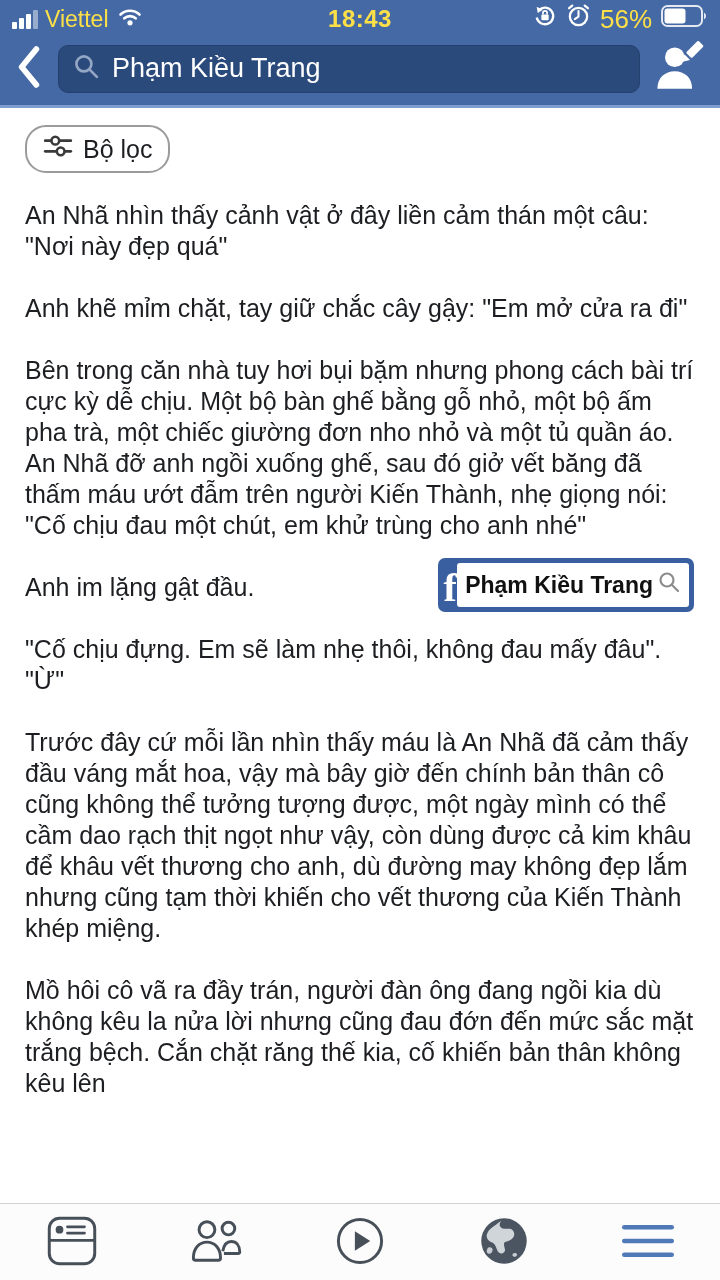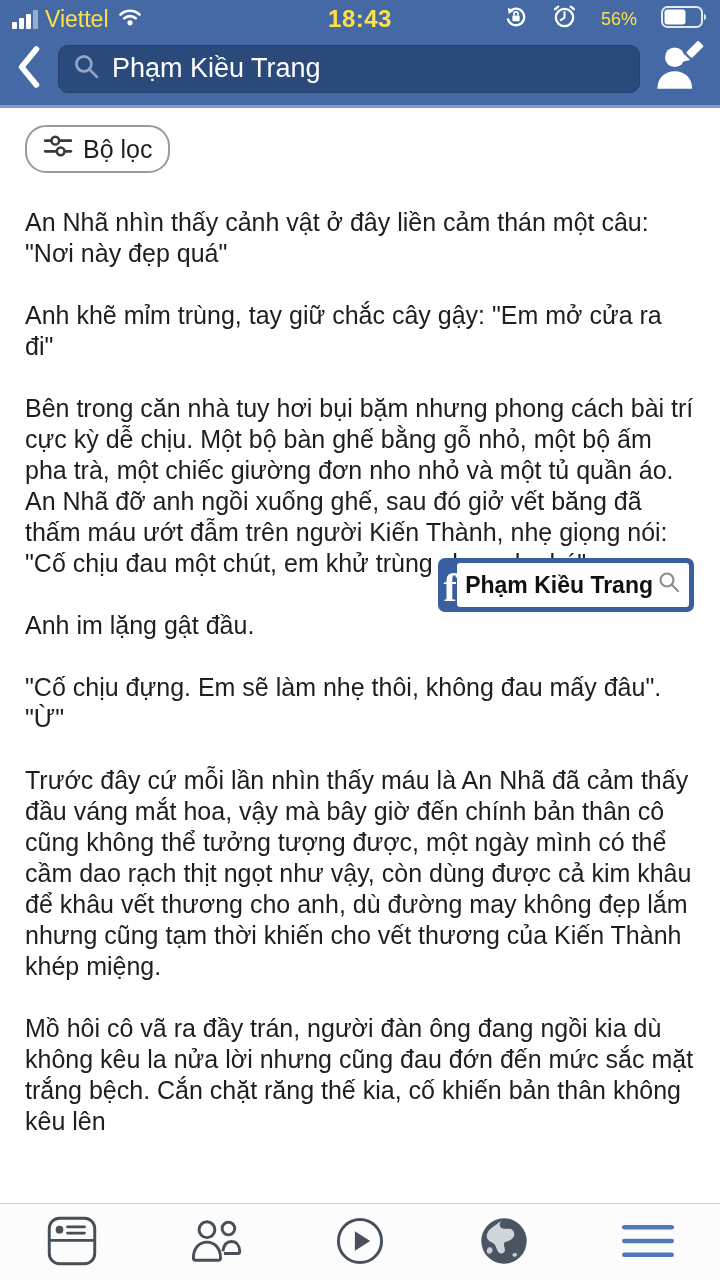--- a/index.html
+++ b/index.html
@@ -10,21 +10,21 @@
     display:flex;flex-direction:column;
   }
   
   .statusbar{
     height:38px;background:#4469a4;color:#fde047;flex:0 0 auto;
     display:flex;align-items:center;padding:0 12px;box-sizing:border-box;
     font-size:23px;
   }
   .sb-left{display:flex;align-items:center;gap:7px;flex:1;}
   .sb-center{flex:0 0 auto;font-weight:bold;font-size:24px;letter-spacing:.5px;}
-  .sb-right{display:flex;align-items:center;gap:24px;flex:1;justify-content:flex-end;font-size:18px;text-align:right;}
+  .sb-right{display:flex;align-items:center;gap:9px;flex:1;justify-content:flex-end;font-size:26px;text-align:right;}
   .sigbars{display:flex;align-items:flex-end;gap:2px;height:20px;}
   .sigbars span{width:5px;background:#fff;border-radius:1px;display:block;}
   .sigbars .b1{height:7px;} .sigbars .b2{height:11px;} .sigbars .b3{height:15px;}
   .sigbars .b4{height:19px;background:rgba(255,255,255,.45);}
   
   .header{
     height:70px;background:#4469a4;flex:0 0 auto;display:flex;align-items:center;
     padding:0 14px 6px 10px;box-sizing:border-box;gap:10px;
     border-bottom:3px solid #7e9ecf;
   }
@@ -46,21 +46,21 @@
     font-family:inherit;
   }
   .managelink{color:#3a72cc;font-size:25px;text-decoration:none;cursor:pointer;}
   
   .content{
     position:relative;flex:1 1 auto;overflow:hidden;background:#fff;
     padding:10px 25px 0 25px;box-sizing:border-box;
     color:#1c1e21;font-size:25px;line-height:31px;
   }
   .content p{margin:31px 0 0 0;}
-  .content p:first-child{margin-top:7px;}
+  .content p:first-child{margin-top:0;}
   .content p.no-gap{margin-top:0;}
   
   .watermark{
     position:absolute;top:368px;right:26px;width:256px;height:54px;
     background:#3a5fa0;border-radius:7px;display:flex;align-items:center;
     padding:5px;box-sizing:border-box;gap:0;
   }
   .wm-f{
     width:40px;height:44px;display:flex;align-items:flex-end;justify-content:center;
     color:#fff;font-weight:bold;font-size:40px;line-height:38px;font-family:"Liberation Serif","DejaVu Serif",serif;
@@ -169,21 +169,21 @@
           <circle cx="16.5" cy="19" r="3.6" fill="none" stroke="#3a3a3a" stroke-width="2.4"></circle>
           <line x1="20.5" y1="19" x2="26" y2="19" stroke="#3a3a3a" stroke-width="2.4" stroke-linecap="round"></line>
         </svg>
       </span>
       <span>Bộ lọc</span>
     </button>
   </div>
 
   <div class="content">
     <p>An Nhã nhìn thấy cảnh vật ở đây liền cảm thán một câu: "Nơi này đẹp quá"</p>
-    <p>Anh khẽ mỉm trùng, tay giữ chắc cây gậy: "Em mở cửa ra đi"</p>
+    <p>Anh khẽ mỉm chặt, tay giữ chắc cây gậy: "Em mở cửa ra đi"</p>
     <p>Bên trong căn nhà tuy hơi bụi bặm nhưng phong cách bài trí cực kỳ dễ chịu. Một bộ bàn ghế bằng gỗ nhỏ, một bộ ấm pha trà, một chiếc giường đơn nho nhỏ và một tủ quần áo. An Nhã đỡ anh ngồi xuống ghế, sau đó giở vết băng đã thấm máu ướt đẫm trên người Kiến Thành, nhẹ giọng nói: "Cố chịu đau một chút, em khử trùng cho anh nhé"</p>
     <p>Anh im lặng gật đầu.</p>
     <p>"Cố chịu đựng. Em sẽ làm nhẹ thôi, không đau mấy đâu".</p>
     <p class="no-gap">"Ừ"</p>
     <p>Trước đây cứ mỗi lần nhìn thấy máu là An Nhã đã cảm thấy đầu váng mắt hoa, vậy mà bây giờ đến chính bản thân cô cũng không thể tưởng tượng được, một ngày mình có thể cầm dao rạch thịt ngọt như vậy, còn dùng được cả kim khâu để khâu vết thương cho anh, dù đường may không đẹp lắm nhưng cũng tạm thời khiến cho vết thương của Kiến Thành khép miệng.</p>
     <p>Mồ hôi cô vã ra đầy trán, người đàn ông đang ngồi kia dù không kêu la nửa lời nhưng cũng đau đớn đến mức sắc mặt trắng bệch. Cắn chặt răng thế kia, cố khiến bản thân không kêu lên</p>
 
     <div class="watermark">
       <span class="wm-f">f</span>
       <span class="wm-field">

